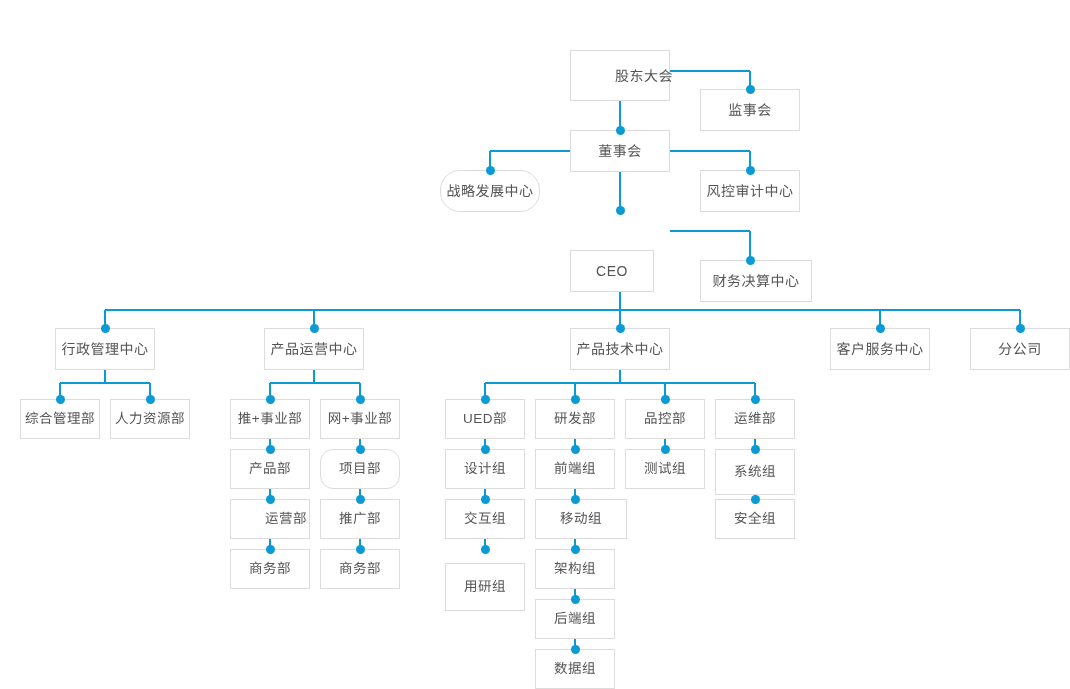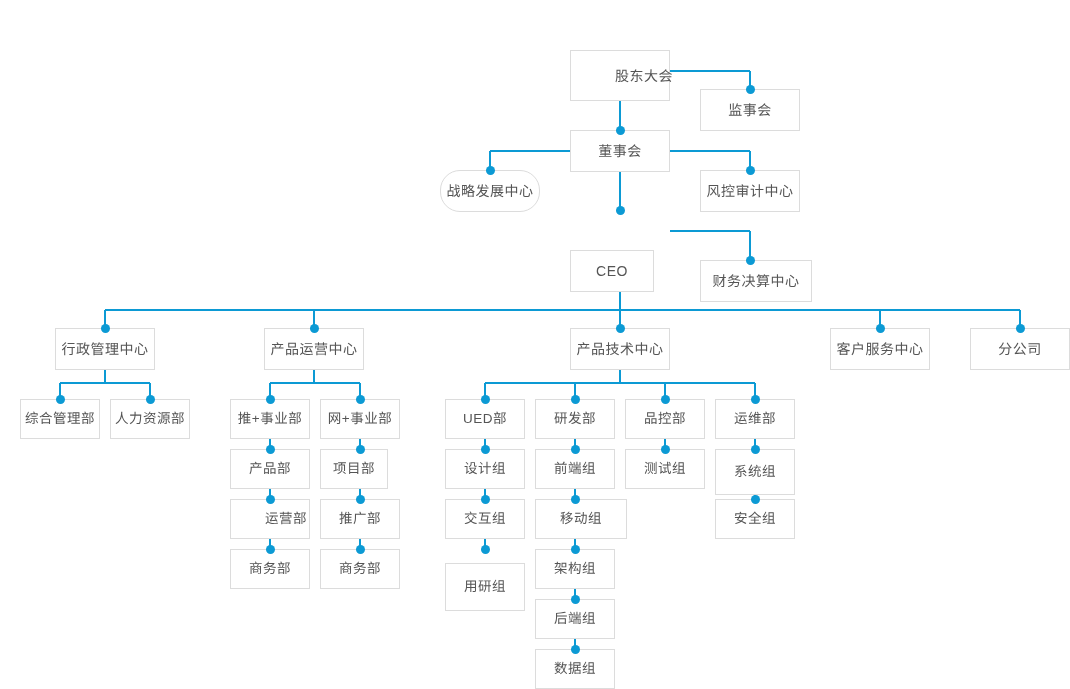--- a/index.html
+++ b/index.html
@@ -178,21 +178,21 @@
       </div>
       <span class="conn-dot" style="left: 265.5px; top: 494.5px; background: rgb(12, 154, 212);"></span>
       <div class="org-node small" style="left: 230px; top: 549px; width: 80px; height: 40px;">
         <span class="node-label">商务部</span>
       </div>
       <span class="conn-dot" style="left: 265.5px; top: 544.5px; background: rgb(12, 154, 212);"></span>
       <div class="org-node small" style="left: 320px; top: 399px; width: 80px; height: 40px;">
         <span class="node-label">网+事业部</span>
       </div>
       <span class="conn-dot" style="left: 355.5px; top: 394.5px; background: rgb(12, 154, 212);"></span>
-      <div class="org-node small" style="left: 320px; top: 449px; width: 68px; height: 40px;">
+      <div class="org-node small" style="left: 320px; top: 449px; width: 80px; height: 40px; border-radius: 13px;">
         <span class="node-label">项目部</span>
       </div>
       <span class="conn-dot" style="left: 355.5px; top: 444.5px; background: rgb(12, 154, 212);"></span>
       <div class="org-node small" style="left: 320px; top: 499px; width: 80px; height: 40px;">
         <span class="node-label">推广部</span>
       </div>
       <span class="conn-dot" style="left: 355.5px; top: 494.5px; background: rgb(12, 154, 212);"></span>
       <div class="org-node small" style="left: 320px; top: 549px; width: 80px; height: 40px;">
         <span class="node-label">商务部</span>
       </div>

